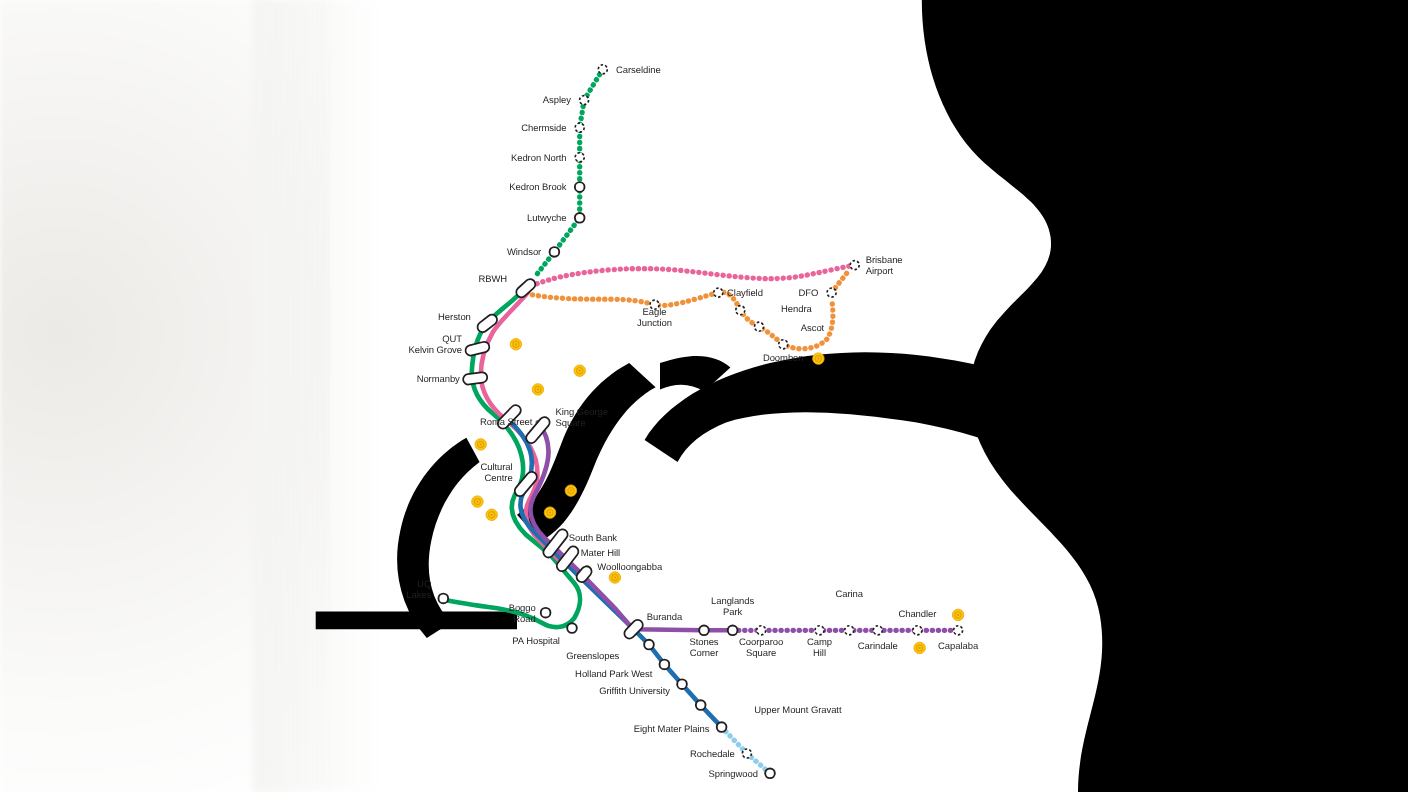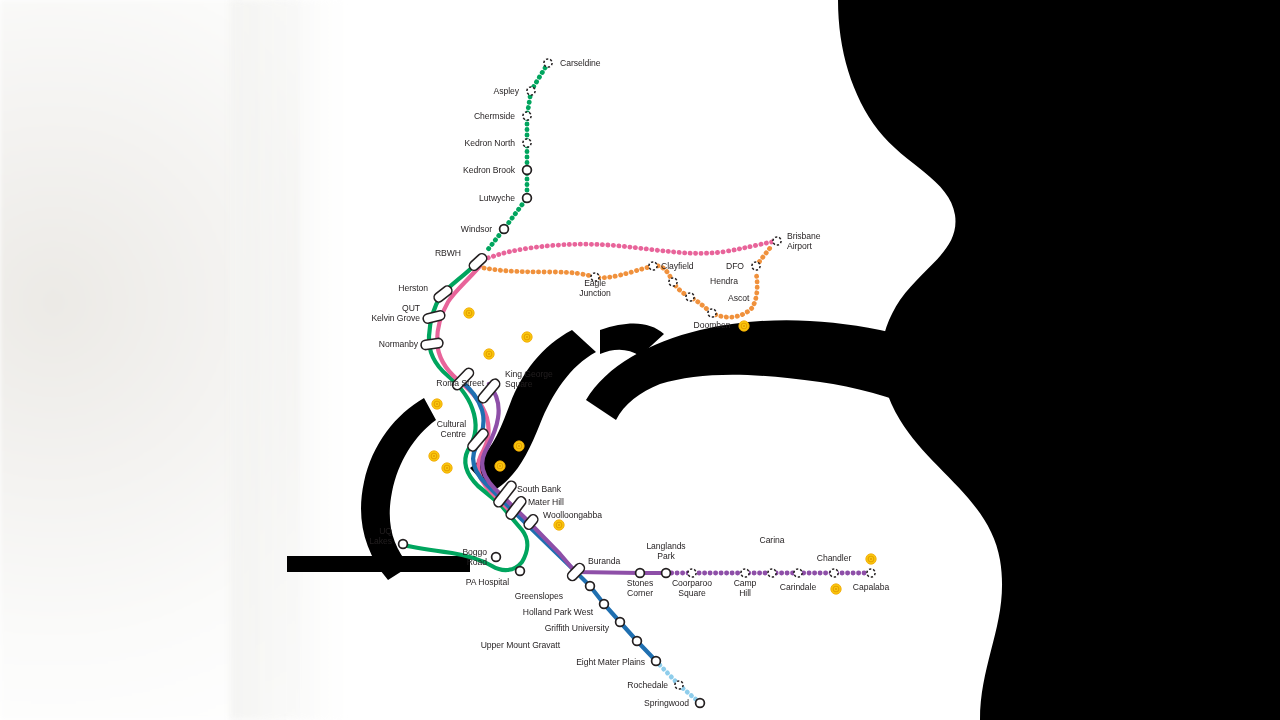--- a/index.html
+++ b/index.html
@@ -311,21 +311,21 @@
 Square</div>
       <div class="lbl c" style="top: 579px; left: 685px; width: 120px;">Camp
 Hill</div>
       <div class="lbl c" style="top: 536px; left: 712px; width: 120px;">Carina</div>
       <div class="lbl c" style="top: 583px; left: 738px; width: 120px;">Carindale</div>
       <div class="lbl c" style="top: 554px; left: 774px; width: 120px;">Chandler</div>
       <div class="lbl c" style="top: 583px; left: 811px; width: 120px;">Capalaba</div>
       <div class="lbl r" style="top: 592px; left: 0px; width: 563px;">Greenslopes</div>
       <div class="lbl r" style="top: 608px; left: 0px; width: 593px;">Holland Park West</div>
       <div class="lbl r" style="top: 624px; left: 0px; width: 609px;">Griffith University</div>
-      <div class="lbl r" style="top: 641px; left: 0px; width: 560px;">Upper Mount Gravatt</div>
+      <div class="lbl r" style="top: 641px; left: 0px; width: 724px; padding-left: 41px;">Upper Mount Gravatt</div>
       <div class="lbl r" style="top: 658px; left: 0px; width: 645px;">Eight Mater Plains</div>
       <div class="lbl r" style="top: 681px; left: 0px; width: 668px;">Rochedale</div>
       <div class="lbl r" style="top: 699px; left: 0px; width: 689px;">Springwood</div>
       <div class="lbl c" style="top: 279px; left: 535px; width: 120px;">Eagle
 Junction</div>
       <div class="lbl l" style="top: 262px; left: 661px;">Clayfield</div>
       <div class="lbl l" style="top: 277px; left: 684px; padding-left: 26px;">Hendra</div>
       <div class="lbl l" style="top: 294px; left: 700px; margin-left: 28px;">Ascot</div>
       <div class="lbl c" style="top: 321px; left: 652px; width: 120px;">Doomben</div>
       <div class="lbl r" style="top: 262px; left: 0px; width: 744px;">DFO</div>

